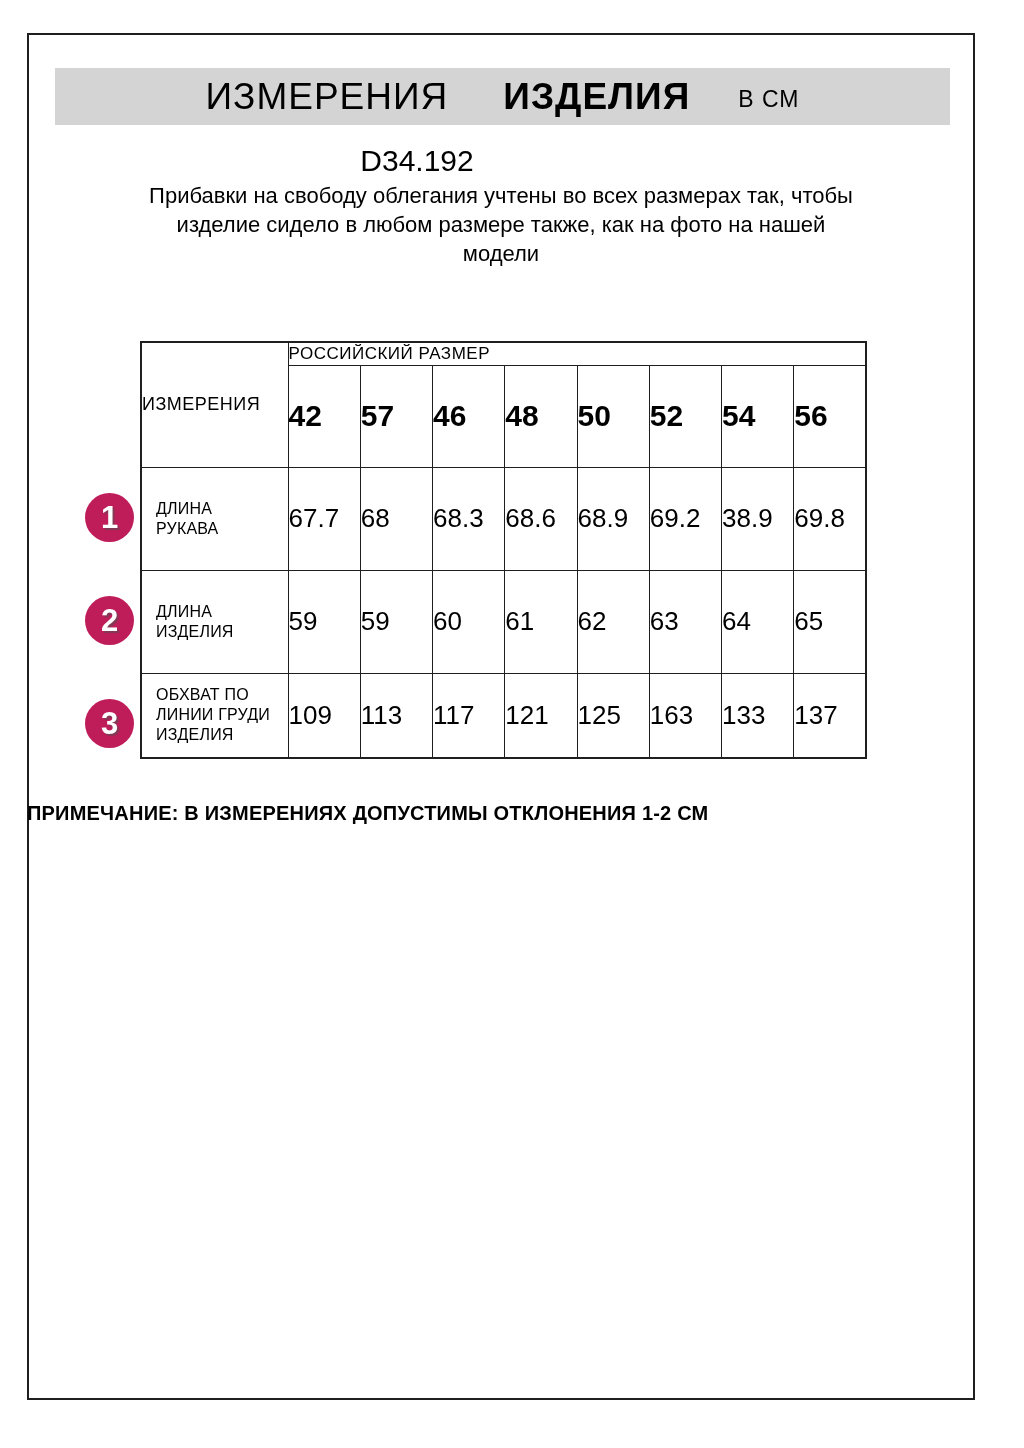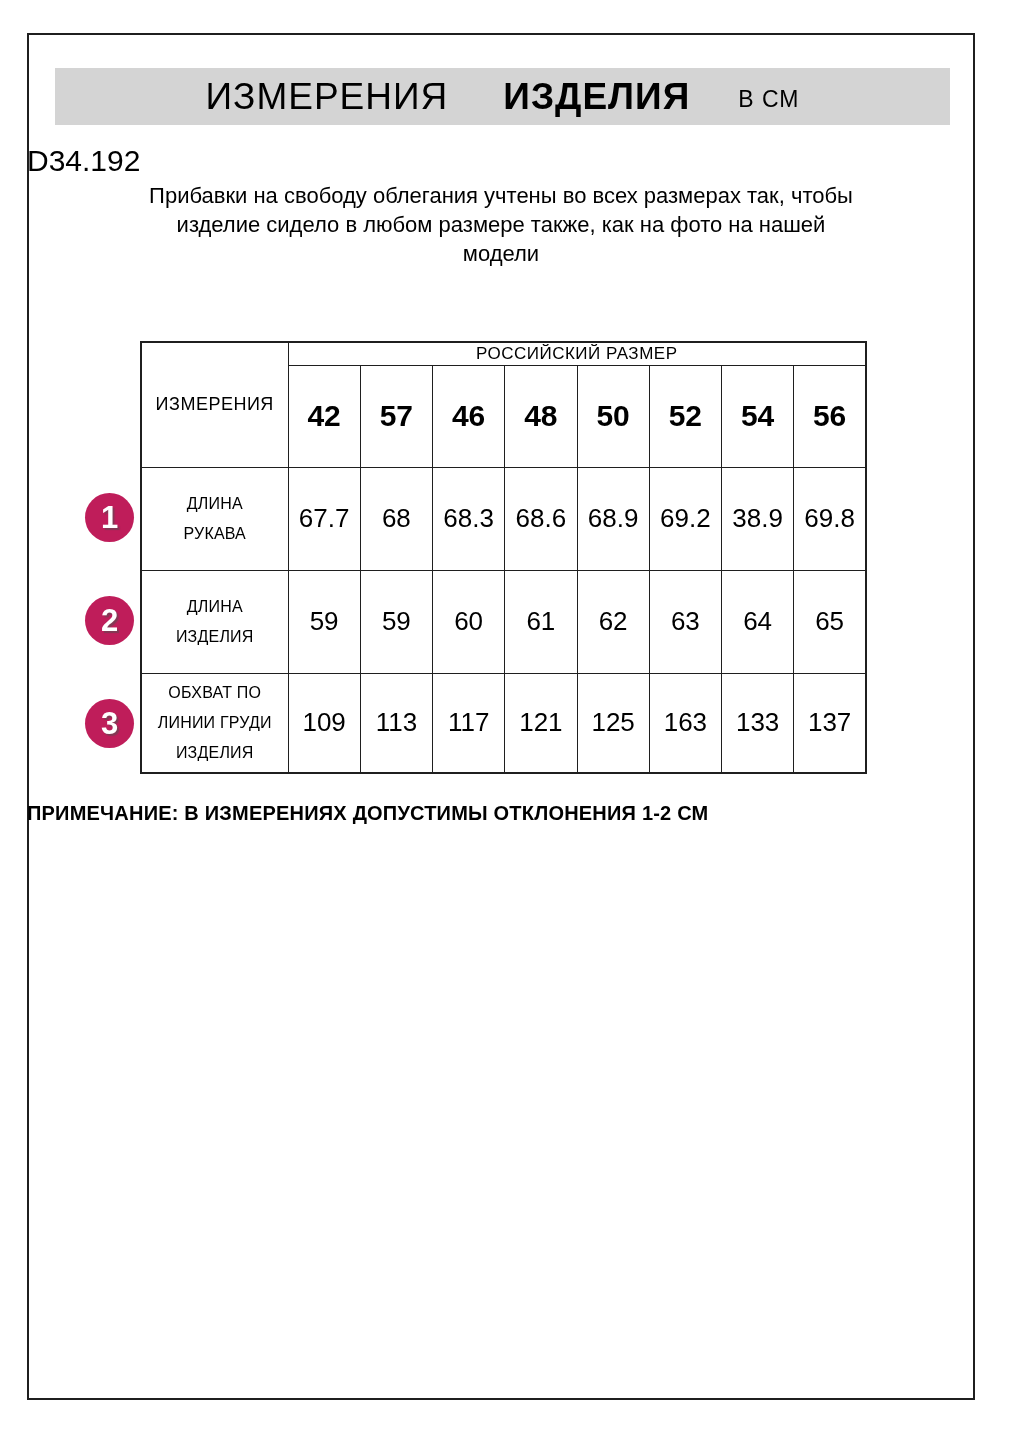--- a/index.html
+++ b/index.html
@@ -33,47 +33,47 @@
     font-size:37px; font-weight:400; letter-spacing:1px;
   }
   .header-band .w-product{
     font-size:37px; font-weight:700; letter-spacing:1px; margin-left:55px;
   }
   .header-band .w-unit{
     font-size:23px; font-weight:400; letter-spacing:1px; margin-left:48px; margin-top:5px;
   }
   .product-code{
     position:absolute; left:27px; top:144px; width:780px;
-    text-align:left; font-size:30px; font-weight:400;
+    text-align:center; font-size:30px; font-weight:400;
   }
   .fit-note{
     position:absolute; left:27px; top:181px; width:948px;
     text-align:center; font-size:22px; line-height:29px; font-weight:400;
   }
   table.size-table{
     position:absolute; left:140px; top:341px;
     width:727px;
     border-collapse:collapse; table-layout:fixed;
     border:2px solid var(--line);
   }
   table.size-table td{
     border:1.5px solid var(--line);
-    text-align:center; vertical-align:middle;
+    vertical-align:middle;
     overflow:hidden;
   }
   col.c-label{ width:147px; }
   tr.row-group{ height:23px; }
   tr.row-sizes{ height:102px; }
   tr.row-data1{ height:103px; }
   tr.row-data2{ height:103px;padding-left:28px; }
-  tr.row-data3{ height:100px;margin-left:42px; }
+  tr.row-data3{ height:85px;margin-left:42px; }
   td.corner-cell{ font-size:18px; letter-spacing:0.5px; }
   td.group-cell{ font-size:17px; letter-spacing:0.5px; }
   td.size-cell{ font-size:30px; font-weight:700; }
-  td.label-cell{ font-size:16px; line-height:30px; padding:0 14px; letter-spacing:0.2px; }
+  td.label-cell{ font-size:16px; line-height:20px; padding:0 14px; letter-spacing:0.2px; }
   td.value-cell{ font-size:26px; font-weight:400; }
   .num-badge{
     position:absolute; left:85px;
     width:49px; height:49px; border-radius:50%;
     background:var(--badge);
     color:#ffffff; font-size:31px; font-weight:700;
     display:flex; align-items:center; justify-content:center;
     text-shadow:2px 2px 1px rgba(80,80,80,0.55);
   }
   .num-badge.b1{ top:493px; }

